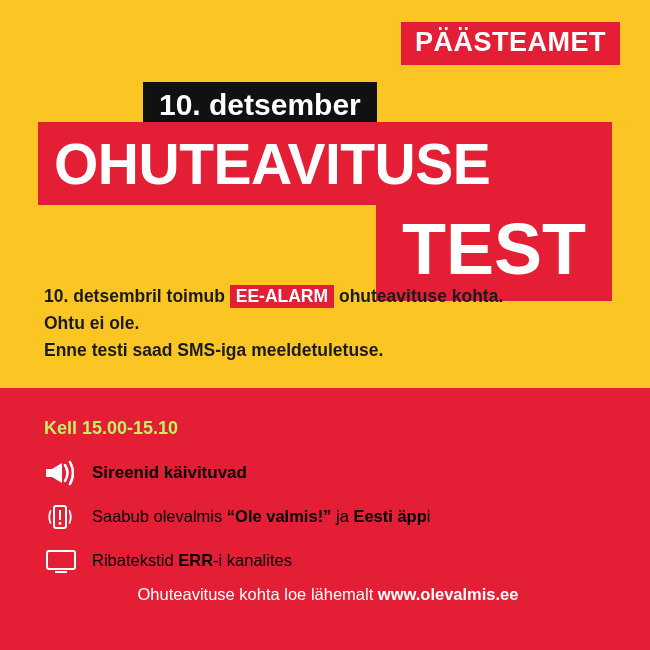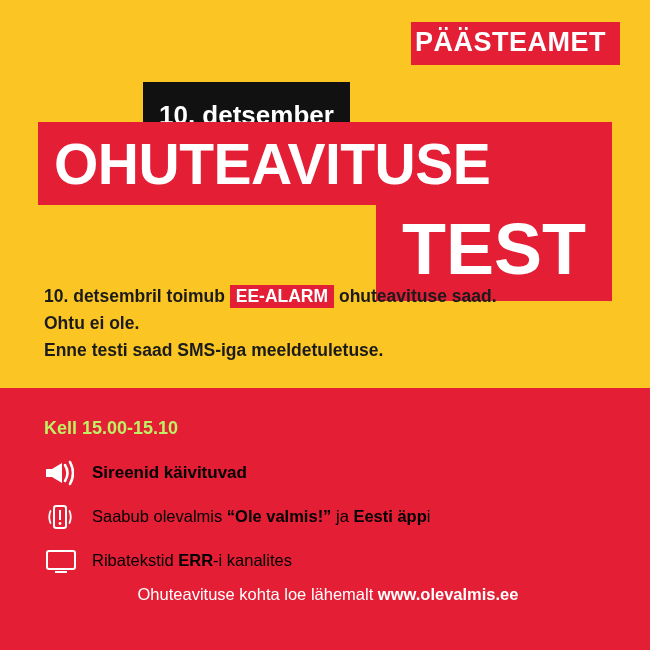--- a/index.html
+++ b/index.html
@@ -28,32 +28,32 @@
   }
   .brand-badge {
     position: absolute;
     right: 30px;
     top: 22px;
     background: #e31e35;
     color: #ffffff;
     font-weight: bold;
     font-size: 27px;
     letter-spacing: 0.5px;
-    padding: 7px 14px 9px 4px;
+    padding: 7px 14px 9px 14px;
     line-height: 1;
   }
   .date-badge {
     position: absolute;
     left: 143px;
     top: 82px;
     background: #111111;
     color: #ffffff;
     font-weight: bold;
-    font-size: 26px;
-    padding: 20px 16px 10px 16px;
+    font-size: 30px;
+    padding: 8px 16px 10px 16px;
     line-height: 1;
   }
   .title-block {
     position: absolute;
     left: 38px;
     top: 122px;
     width: 574px;
   }
   .title-line1 {
     display: block;
@@ -175,21 +175,21 @@
 
     <div class="title-block">
       <span class="title-line1">OHUTEAVITUSE</span>
       <span class="title-line2-wrap">
         <span class="title-line2">TEST</span>
       </span>
     </div>
 
     <div class="lede">
       <div>
-        <span>10. detsembril toimub </span><span class="highlight-pill">EE-ALARM</span><span> ohuteavituse saad.</span>
+        <span>10. detsembril toimub </span><span class="highlight-pill">EE-ALARM</span><span> ohuteavituse kohta.</span>
       </div>
       <div>Ohtu ei ole.</div>
       <div>Enne testi saad SMS-iga meeldetuletuse.</div>
     </div>
   </div>
 
   <div class="bottom-area">
 
     <div class="time-heading">Kell 15.00-15.10</div>
 

